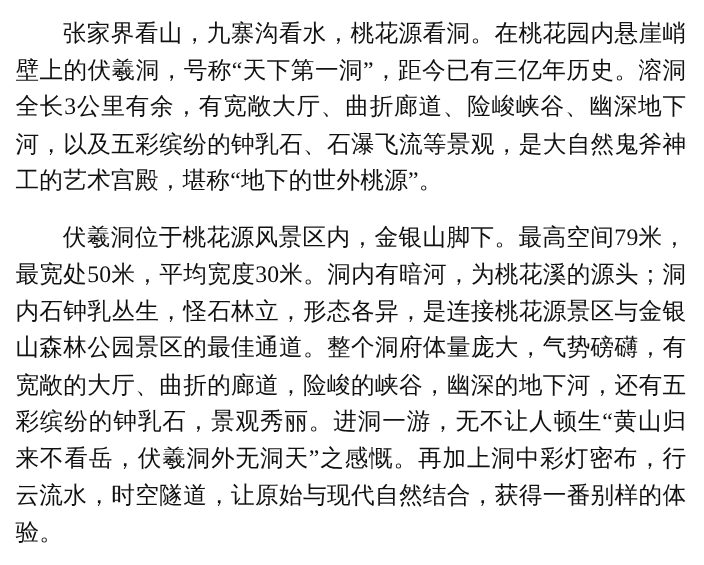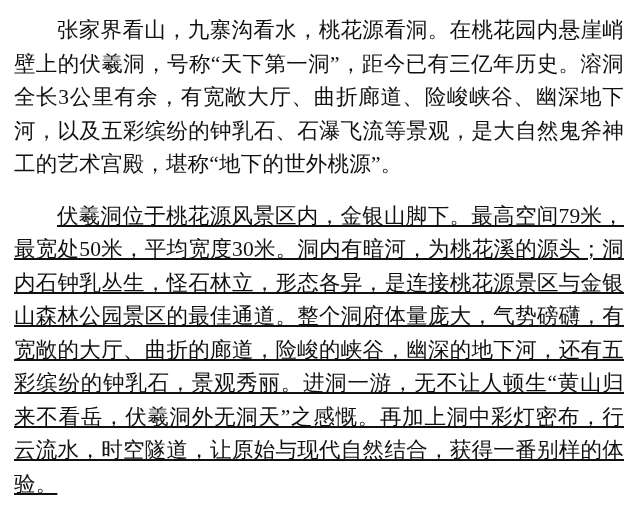--- a/index.html
+++ b/index.html
@@ -30,21 +30,20 @@
     line-height: 33.5px;
     text-align: justify;
     text-justify: inter-ideograph;
     text-indent: 2em;
     letter-spacing: 0.2px;
     color: #111111;
     font-weight: 400;
   }
   .para:last-child {
     margin-bottom: 0;
-    text-decoration: underline;
   }
 </style>
 </head>
 <body>
 
 <div class="page">
   <div class="article">
     <p class="para">张家界看山，九寨沟看水，桃花源看洞。在桃花园内悬崖峭壁上的伏羲洞，号称“天下第一洞”，距今已有三亿年历史。溶洞全长3公里有余，有宽敞大厅、曲折廊道、险峻峡谷、幽深地下河，以及五彩缤纷的钟乳石、石瀑飞流等景观，是大自然鬼斧神工的艺术宫殿，堪称“地下的世外桃源”。</p>
     <p class="para">伏羲洞位于桃花源风景区内，金银山脚下。最高空间79米，最宽处50米，平均宽度30米。洞内有暗河，为桃花溪的源头；洞内石钟乳丛生，怪石林立，形态各异，是连接桃花源景区与金银山森林公园景区的最佳通道。整个洞府体量庞大，气势磅礴，有宽敞的大厅、曲折的廊道，险峻的峡谷，幽深的地下河，还有五彩缤纷的钟乳石，景观秀丽。进洞一游，无不让人顿生“黄山归来不看岳，伏羲洞外无洞天”之感慨。再加上洞中彩灯密布，行云流水，时空隧道，让原始与现代自然结合，获得一番别样的体验。</p>
   </div>

